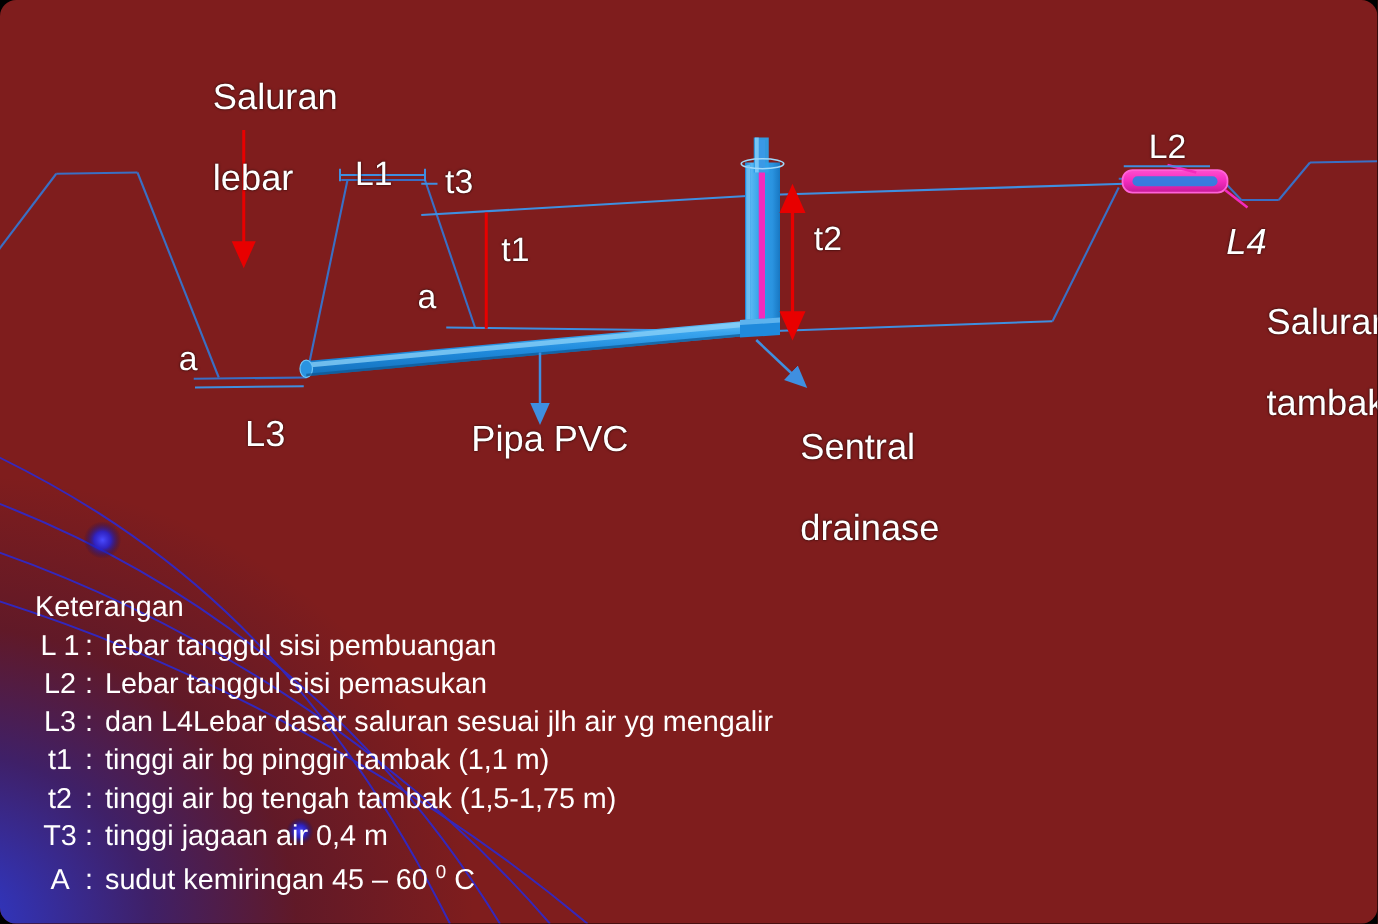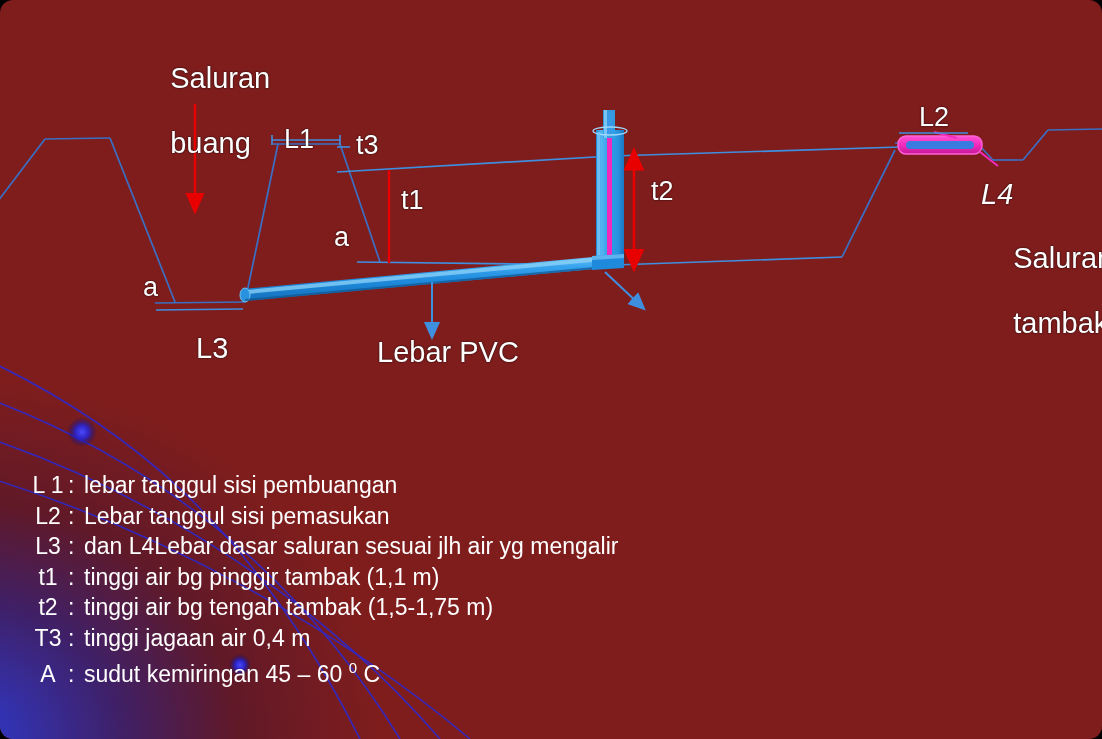--- a/index.html
+++ b/index.html
@@ -248,46 +248,51 @@
 
     <line x1="605" y1="272" x2="640" y2="305" stroke="#3f8fe0" stroke-width="2" marker-end="url(#arrowBlue)"></line>
 
     <g fill="none" stroke="#3f8fe0" stroke-width="1.6">
       <path d="M 899,133 L 968,133"></path>
     </g>
   </svg>
 
   <div class="lbl lbl-big" style="left:138px; top:30px;">
     <span>Saluran</span><br>
-    <span>buang</span>
+    <span>lebar</span>
   </div>
 
   <div class="lbl lbl-med" style="left:284px; top:106px;margin-top:18px;">L1</div>
 
   <div class="lbl lbl-med" style="left:356px; top:130px;">t3</div>
 
   <div class="lbl lbl-med" style="left:401px; top:185px;">t1</div>
 
   <div class="lbl lbl-med" style="left:334px; top:222px;">a</div>
 
   <div class="lbl lbl-med" style="left:143px; top:272px;">a</div>
 
   <div class="lbl lbl-big" style="left:196px; top:332px;">L3</div>
 
-  <div class="lbl lbl-big" style="left:377px; top:336px;">Lebar PVC</div>
+  <div class="lbl lbl-big" style="left:377px; top:336px;">Pipa PVC</div>
 
   <div class="lbl lbl-med" style="left:651px; top:176px;">t2</div>
 
+  <div class="lbl lbl-big" style="left:608px; top:310px;">
+    <span>Sentral</span><br>
+    <span>drainase</span>
+  </div>
 
   <div class="lbl lbl-med" style="left:919px; top:102px;">L2</div>
 
   <div class="lbl lbl-big" style="left:981px; top:178px;font-style:italic;">L4</div>
 
   <div class="lbl lbl-big" style="left:981px; top:210px;">
     <span>Saluran</span><br>
     <span>tambak</span>
   </div>
 
   <div id="legend">
+    <span class="leg-title">Keterangan</span>
     <span id="legend-rows"><span class="leg-row"><span class="leg-key">L 1</span><span class="leg-sep">:</span><span>lebar tanggul sisi pembuangan</span></span><span class="leg-row"><span class="leg-key">L2</span><span class="leg-sep">:</span><span>Lebar tanggul sisi pemasukan</span></span><span class="leg-row"><span class="leg-key">L3</span><span class="leg-sep">:</span><span>dan L4Lebar dasar saluran sesuai jlh air yg mengalir</span></span><span class="leg-row"><span class="leg-key">t1</span><span class="leg-sep">:</span><span>tinggi air bg pinggir tambak (1,1 m)</span></span><span class="leg-row"><span class="leg-key">t2</span><span class="leg-sep">:</span><span>tinggi air bg tengah tambak (1,5-1,75 m)</span></span><span class="leg-row"><span class="leg-key">T3</span><span class="leg-sep">:</span><span>tinggi jagaan air 0,4 m</span></span><span class="leg-row"><span class="leg-key">A</span><span class="leg-sep">:</span><span>sudut kemiringan 45 – 60 <span class="sup">0</span> C</span></span></span>
   </div>
 
 </div>
 
 </body></html>

